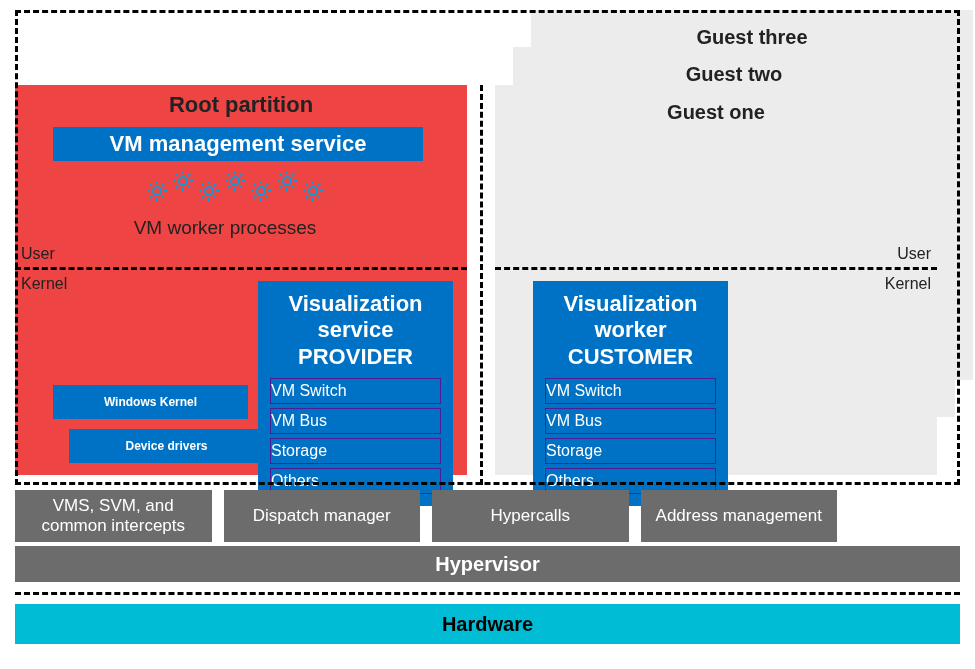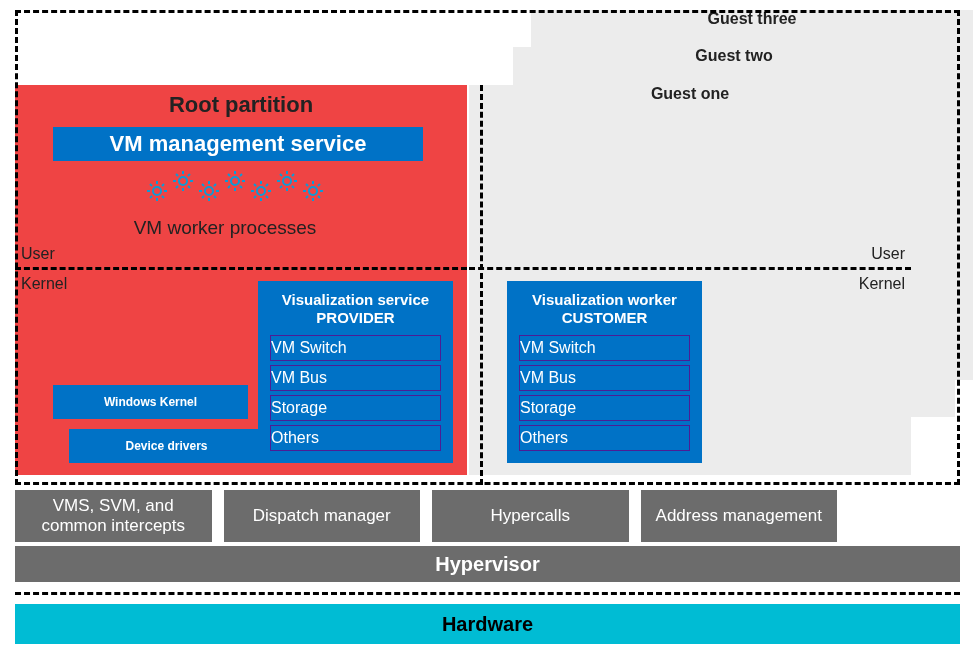--- a/index.html
+++ b/index.html
@@ -21,23 +21,23 @@
   .guest-card {
     position: absolute;
     background: #ececec;
     font-size: 20px;
     font-weight: 600;
     text-align: center;
     color: #222;
   }
   .guest3 { left: 516px; top: 0px; width: 442px; height: 370px; }
   .guest2 { left: 498px; top: 37px; width: 442px; height: 370px; }
-  .guest1 { left: 454px; top: 75px; width: 442px; height: 390px; position: absolute; background:#ececec; }
-
-  .guest-title { padding-top: 0; font-size: 16px; font-weight: 600; text-align: center; color:#222; }
+  .guest1 { left: 480px; top: 75px; width: 442px; height: 390px; position: absolute; background:#ececec; }
+
+  .guest-title { padding-top: 16px; font-size: 20px; font-weight: 600; text-align: center; color:#222; }
 
   
   .root {
     position: absolute;
     left: 0; top: 75px;
     width: 452px; height: 390px;
     background: #ef4444;
   }
   .root-title {
     text-align: center; font-size: 22px; font-weight: 600; color:#222;
@@ -80,21 +80,21 @@
 
   
   .viz {
     position:absolute;
     width: 195px;
     background:#0072c6; color:#fff;
     padding: 10px 12px 12px 12px;
   }
   .viz-root { left: 243px; top: 196px; }
   .viz-guest { left: 38px; top: 196px; }
-  .viz-title { text-align:center; font-size:15px; font-weight:600; line-height:1.2; margin-bottom:8px; }
+  .viz-title { text-align:center; font-size:22px; font-weight:600; line-height:1.2; margin-bottom:8px; }
   .viz-item {
     border:1px solid #4c1d95; text-align:left; font-size:16px;
     padding:3px 0; margin-top:4px;
   }
 
   
   .vdivider {
     position:absolute; left:465px; top:75px; height:400px;
     border-left: 3px dashed #000;
   }

